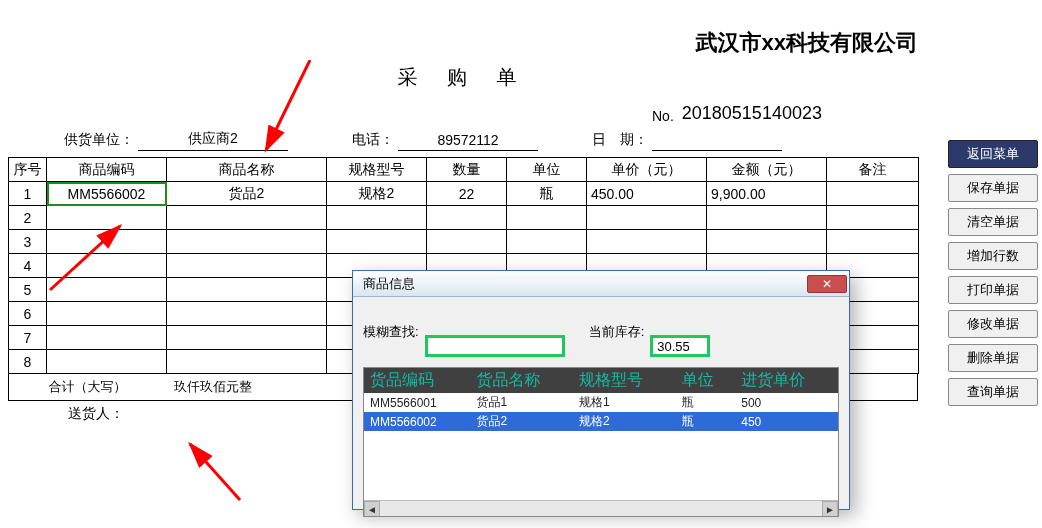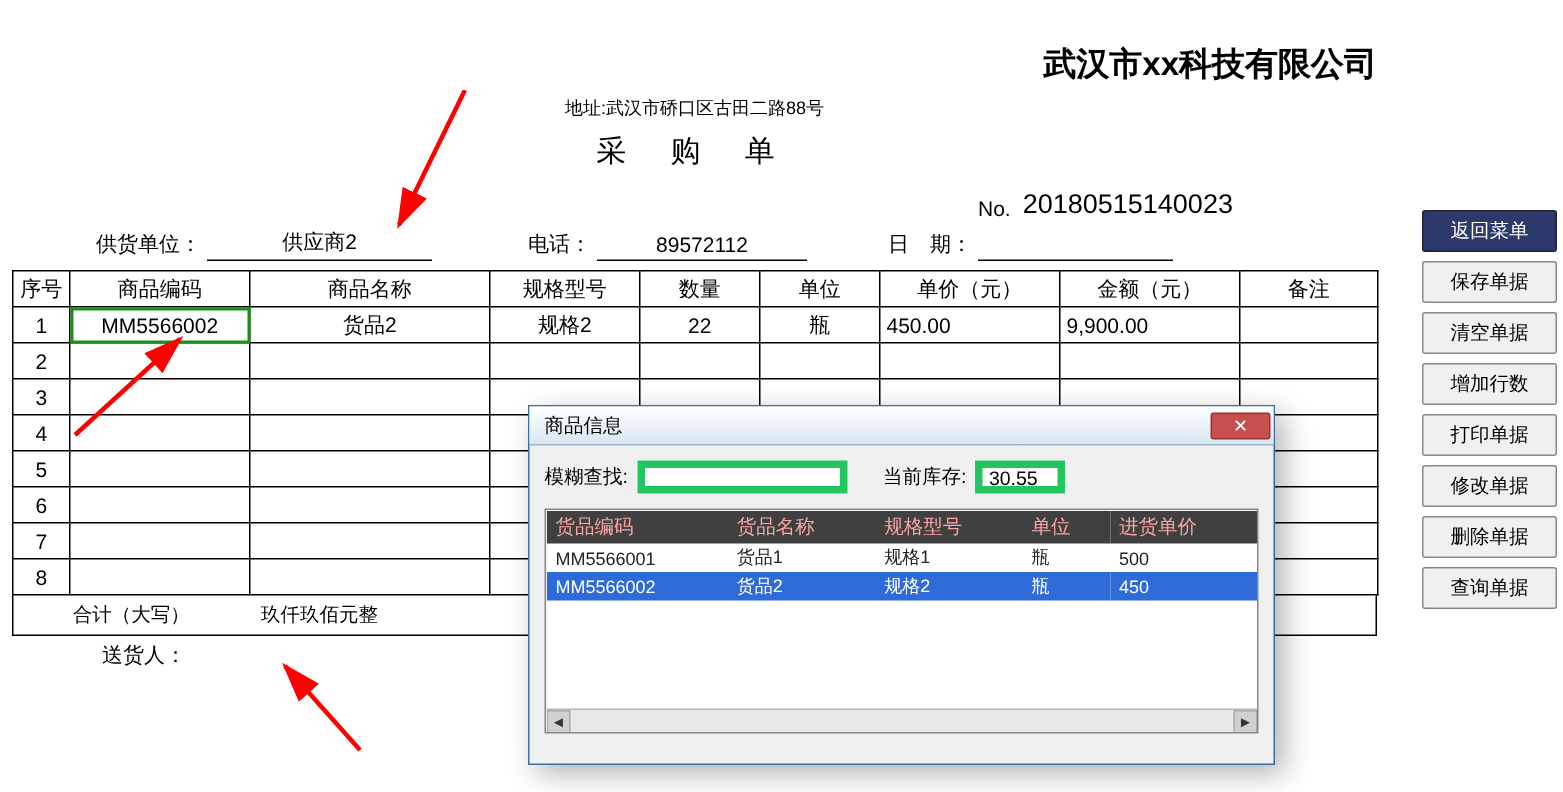--- a/index.html
+++ b/index.html
@@ -124,34 +124,34 @@
     border-radius: 2px;
     display:flex; align-items:center; justify-content:center;
     font-size: 12px;
     cursor:pointer;
     border:1px solid #933;
   }
   .dlg-body { padding: 10px 10px 4px 10px; }
   .dlg-search { display:flex; align-items:center; gap:6px; font-size:13px; }
   .dlg-search input {
     height: 22px; font-size:13px; padding:0 4px;
-    border:5px solid #22c55e; background:#fff;
+    border:3px solid #22c55e; background:#fff;margin-top:28px;
   }
   .dlg-list {
     margin-top:10px;
     background:#fff;
     border:1px solid #888;
     height: 150px;
     overflow:auto;
     position:relative;
     font-size:12px;
   }
   .dlg-list table { width:100%; border-collapse:collapse; }
   .dlg-list thead td {
-    background:#404040; color:#fca5a5; padding:2px 6px; font-size:13px;
+    background:#404040; color:#14b8a6; padding:2px 6px; font-size:16px;
   }
   .dlg-list tbody td { padding:1px 6px; color:#222; }
   .dlg-list tr.sel td { background:#2f6bd8; color:#fff; }
   .dlg-scroll-h {
     position:absolute; bottom:0; left:0; right:0;
     height:16px; background:#e8e8e8; border-top:1px solid #bbb;
     display:flex; justify-content:space-between;
   }
   .dlg-scroll-h span {
     width:16px; height:16px;
@@ -164,21 +164,20 @@
   .arrow {
     position:absolute;
     pointer-events:none;
   }
 </style>
 </head>
 <body>
 
 <div class="container">
   <div class="title1">武汉市xx科技有限公司</div>
-  <div class="addr">地址:武汉市硚口区古田二路88号</div>
   <div class="title2">采 购 单</div>
 
   <div class="header-row">
     <div style="width:640px"></div>
     <div class="hcell">
         <span class="hlabel">No.</span>
       </div>
     <div class="hcell">
         <span class="hval" style="border:none;min-width:auto;font-size:18px">20180515140023</span>
       </div>

